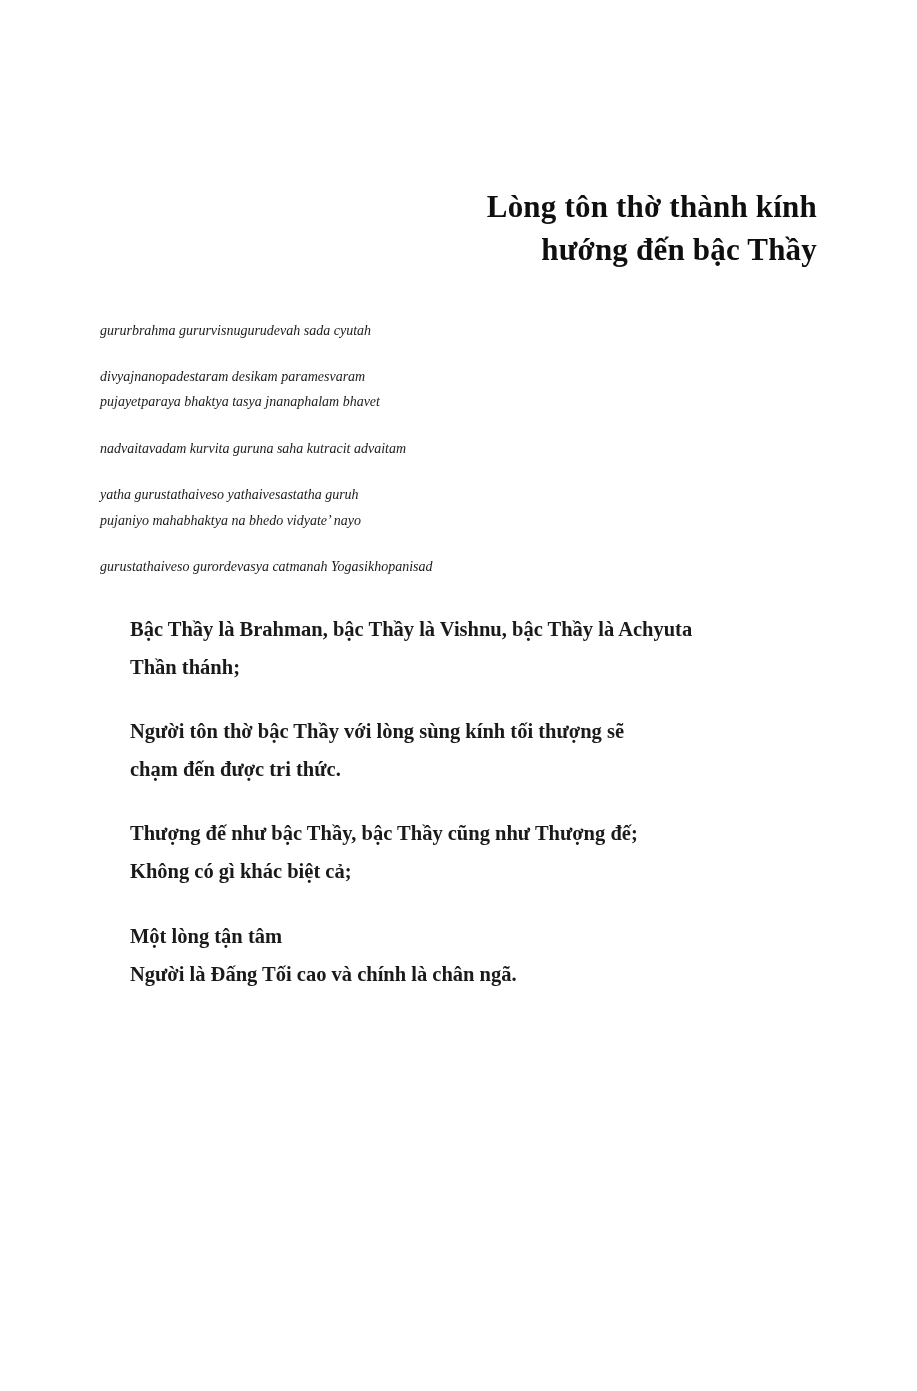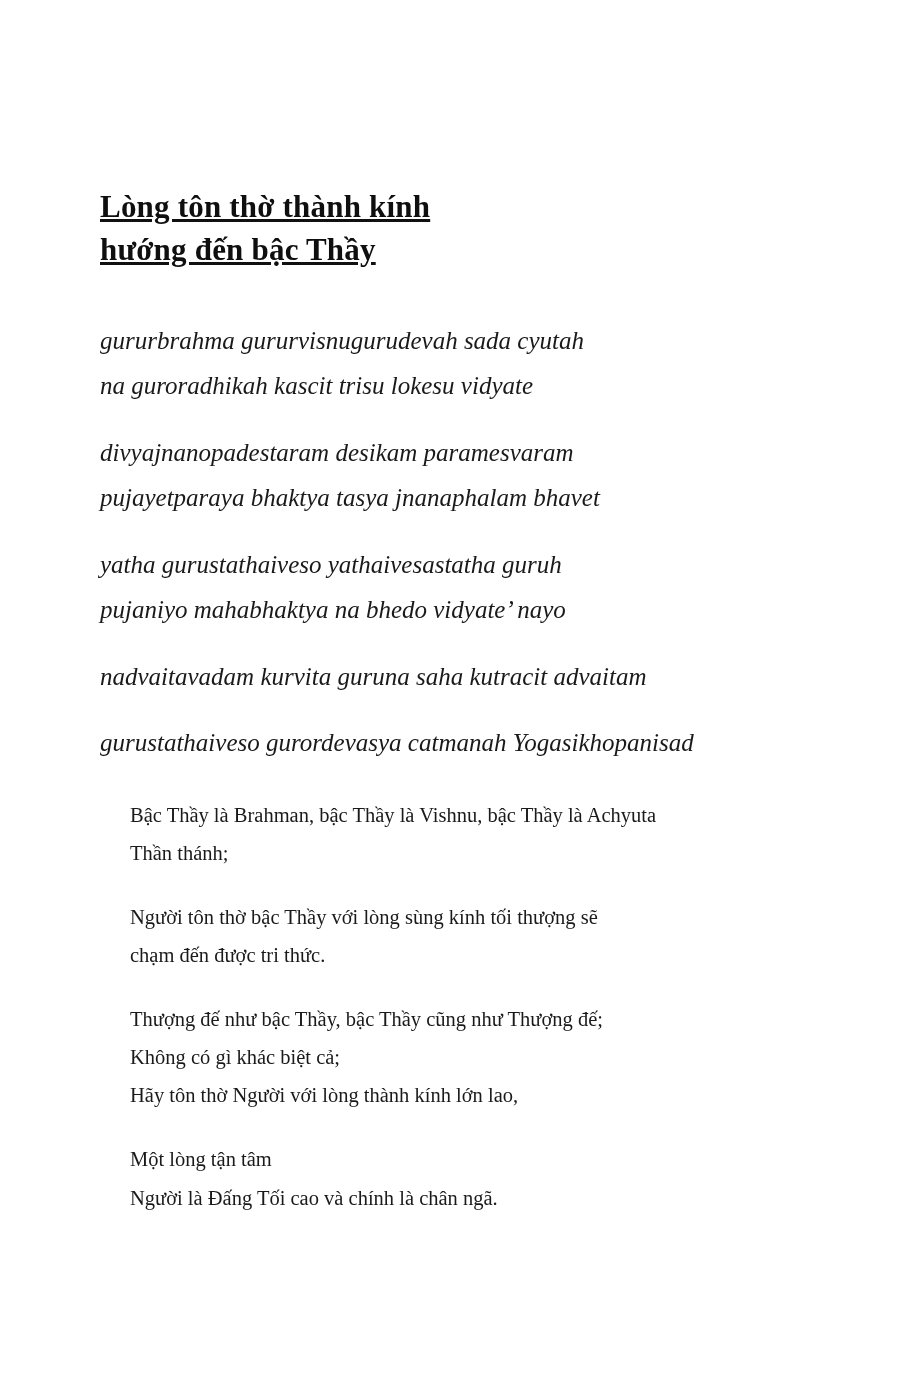--- a/index.html
+++ b/index.html
@@ -16,47 +16,47 @@
   }
   .page {
     position: relative;
     width: 917px;
     height: 1391px;
     box-sizing: border-box;
     padding: 0 100px;
   }
   .title-block {
     margin-top: 186px;
-    text-align: left;
-    text-decoration: underline;
+    text-align: right;
   }
   .title-line {
     font-size: 31px;
     font-weight: bold;
     line-height: 1.38;
     letter-spacing: 0.2px;
     color: #0f0f0f;
   }
   .sanskrit-block {
     margin-top: 46px;
     padding-left: 0px;
   }
   .sanskrit-stanza {
     margin-bottom: 21px;
   }
   .sanskrit-line {
     font-style: italic;
-    font-size: 25px;
+    font-size: 14px;
     line-height: 1.82;
     color: #1a1a1a;
     white-space: nowrap;
   }
   .translation-block {
     margin-top: 30px;
     padding-left: 30px;
+    font-weight: bold;
   }
   .trans-stanza {
     margin-bottom: 26px;
   }
   .trans-line {
     font-size: 20.5px;
     line-height: 1.86;
     color: #1a1a1a;
   }
 </style>
@@ -67,35 +67,34 @@
 
   <div class="title-block">
     <div class="title-line">Lòng tôn thờ thành kính</div>
     <div class="title-line">hướng đến bậc Thầy</div>
   </div>
 
   <div class="sanskrit-block">
 
     <div class="sanskrit-stanza">
       <div class="sanskrit-line">gururbrahma gururvisnugurudevah sada cyutah</div>
-      <div class="sanskrit-line">na guroradhikah kascit trisu lokesu vidyate</div>
     </div>
 
     <div class="sanskrit-stanza">
       <div class="sanskrit-line">divyajnanopadestaram desikam paramesvaram</div>
       <div class="sanskrit-line">pujayetparaya bhaktya tasya jnanaphalam bhavet</div>
     </div>
 
     <div class="sanskrit-stanza">
-      <div class="sanskrit-line">yatha gurustathaiveso yathaivesastatha guruh</div>
-      <div class="sanskrit-line">pujaniyo mahabhaktya na bhedo vidyate’ nayo</div>
+      <div class="sanskrit-line">nadvaitavadam kurvita guruna saha kutracit advaitam</div>
     </div>
 
     <div class="sanskrit-stanza">
-      <div class="sanskrit-line">nadvaitavadam kurvita guruna saha kutracit advaitam</div>
+      <div class="sanskrit-line">yatha gurustathaiveso yathaivesastatha guruh</div>
+      <div class="sanskrit-line">pujaniyo mahabhaktya na bhedo vidyate’ nayo</div>
     </div>
 
     <div class="sanskrit-stanza">
       <div class="sanskrit-line">gurustathaiveso gurordevasya catmanah Yogasikhopanisad</div>
     </div>
 
   </div>
 
   <div class="translation-block">
 
@@ -105,21 +104,20 @@
     </div>
 
     <div class="trans-stanza">
       <div class="trans-line">Người tôn thờ bậc Thầy với lòng sùng kính tối thượng sẽ</div>
       <div class="trans-line">chạm đến được tri thức.</div>
     </div>
 
     <div class="trans-stanza">
       <div class="trans-line">Thượng đế như bậc Thầy, bậc Thầy cũng như Thượng đế;</div>
       <div class="trans-line">Không có gì khác biệt cả;</div>
-      <div class="trans-line">Hãy tôn thờ Người với lòng thành kính lớn lao,</div>
     </div>
 
     <div class="trans-stanza">
       <div class="trans-line">Một lòng tận tâm</div>
       <div class="trans-line">Người là Đấng Tối cao và chính là chân ngã.</div>
     </div>
 
   </div>
 
 </div>

